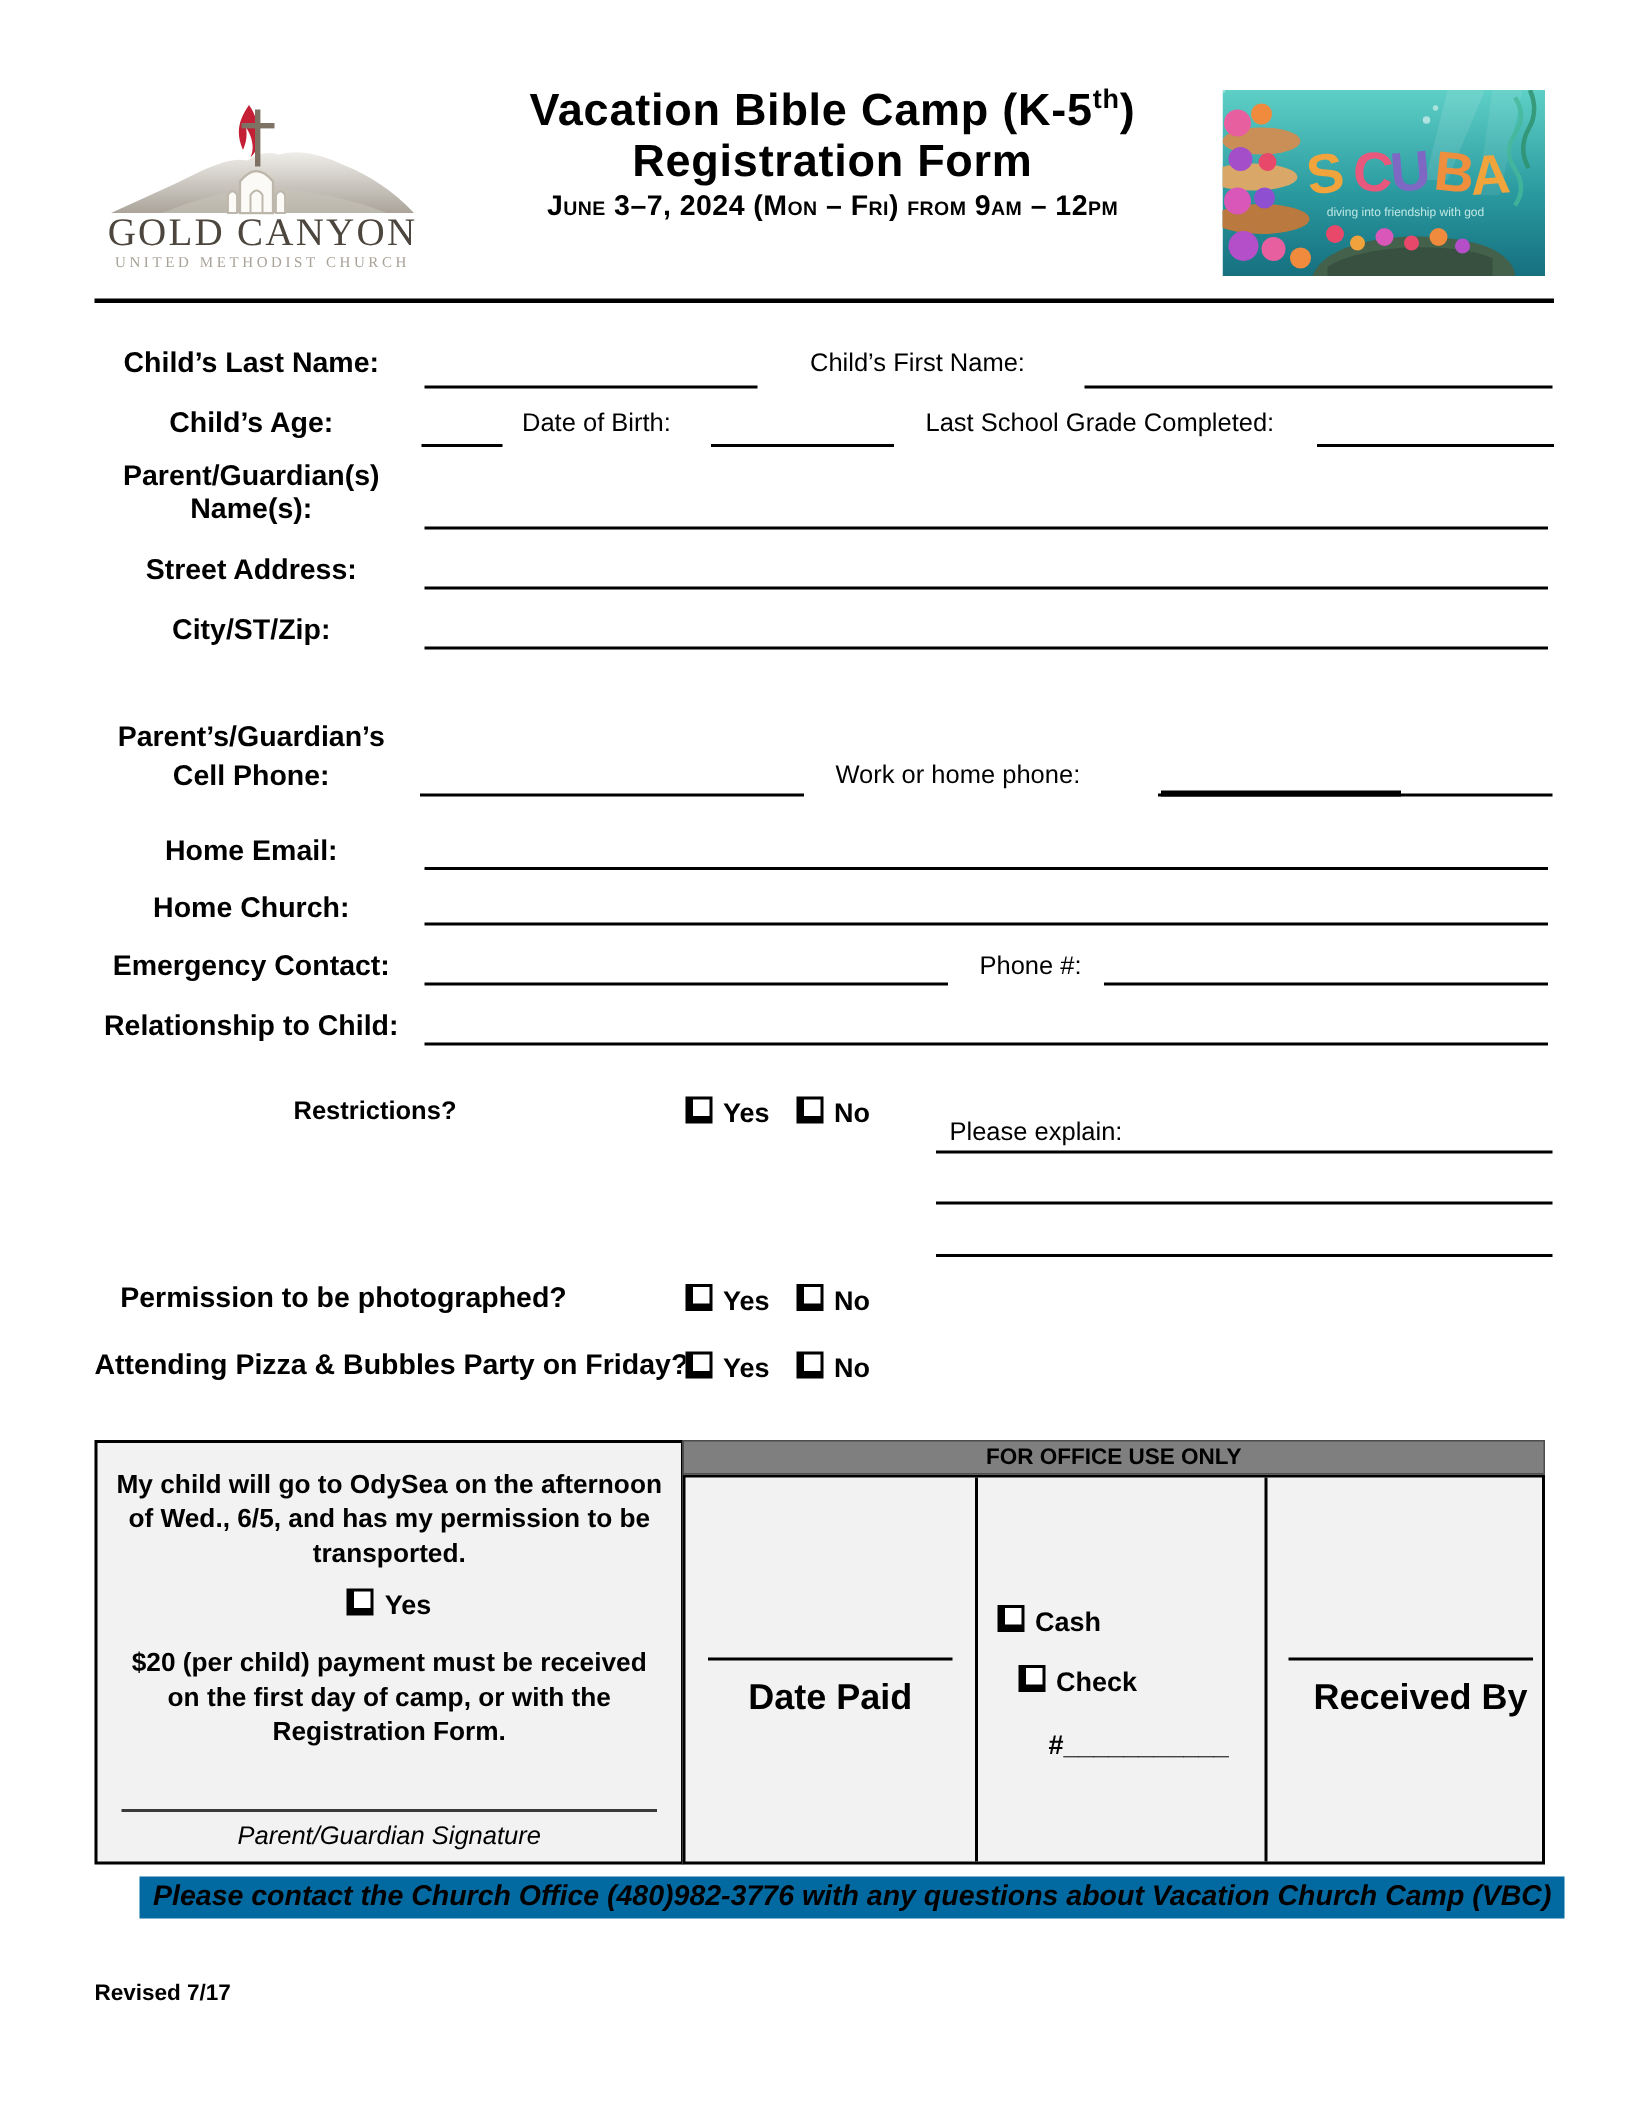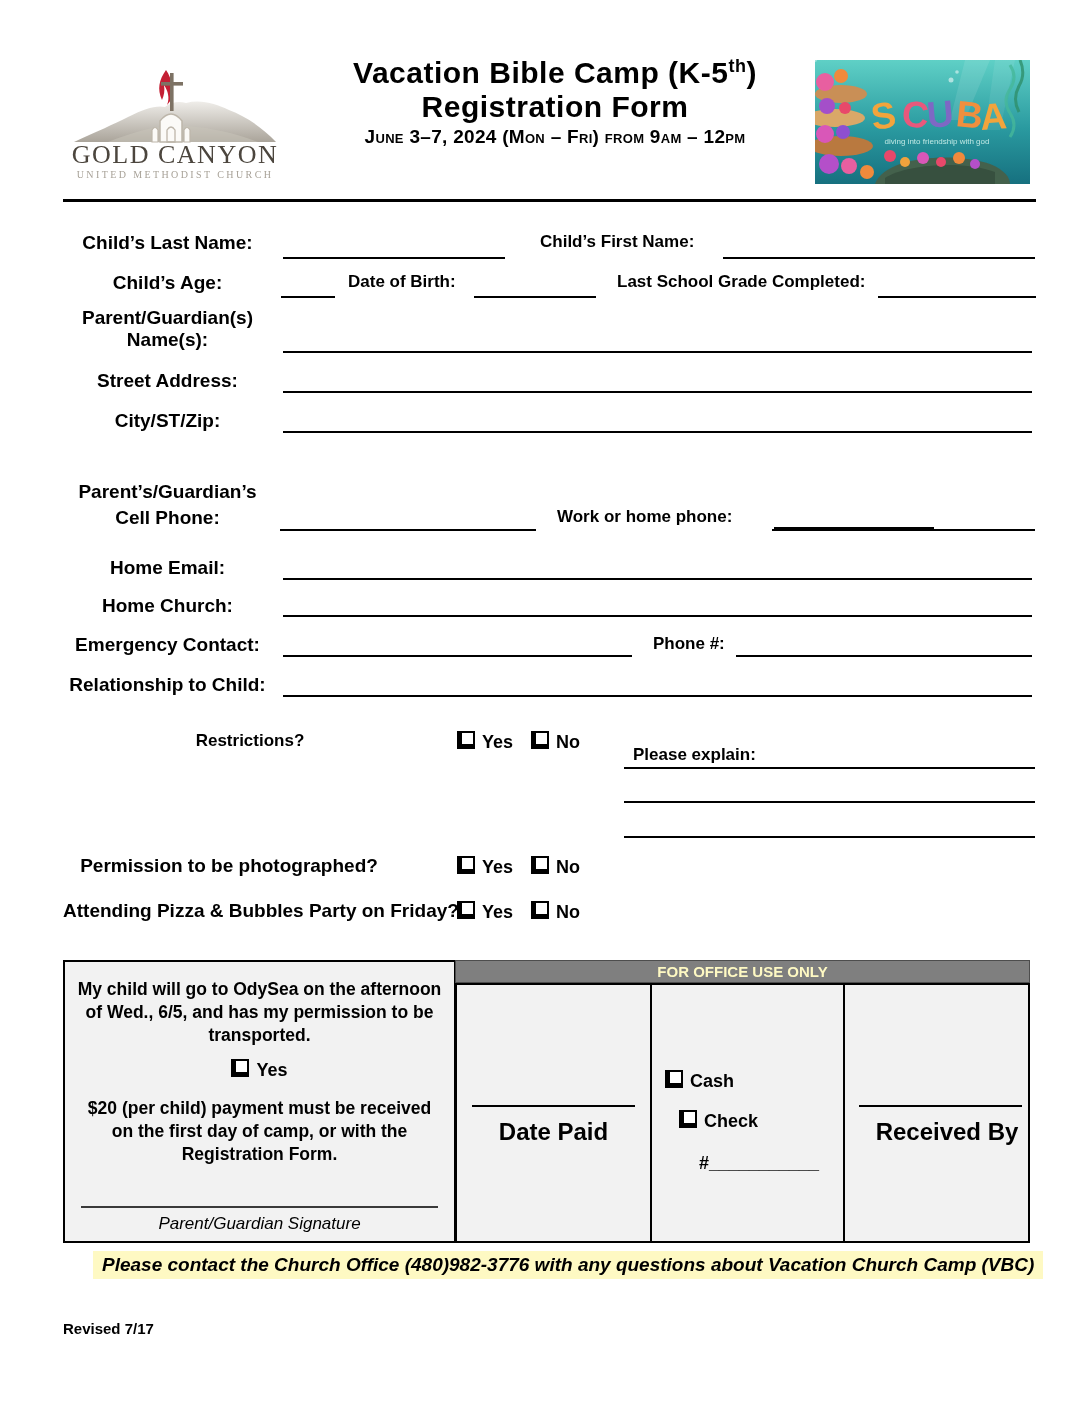--- a/index.html
+++ b/index.html
@@ -8,41 +8,41 @@
 
   
   #title-wrap{position:absolute;left:315px;top:56px;width:480px;text-align:center;}
   .title-line{font-size:30px;font-weight:bold;letter-spacing:0.5px;line-height:1.12;}
   .title-sup{font-size:18px;vertical-align:super;}
   .date-line{font-size:19px;font-weight:bold;font-variant:small-caps;margin-top:3px;letter-spacing:0.3px;}
   #divider{position:absolute;left:63px;top:199px;width:973px;height:3px;background:#000;}
 
   
   .rlab{position:absolute;left:63px;width:209px;text-align:center;font-weight:bold;font-size:19px;white-space:nowrap;}
-  .llab{position:absolute;font-weight:bold;font-size:17px;white-space:nowrap;}
+  .llab{position:absolute;font-weight:normal;font-size:17px;white-space:nowrap;}
   .fline{position:absolute;height:0;border-bottom:2px solid #000;}
   .thickseg{position:absolute;height:0;border-bottom:4px solid #000;}
 
   
   .yn{position:absolute;font-weight:bold;font-size:18px;white-space:nowrap;}
   .cb{display:inline-block;width:11px;height:11px;border:2.5px solid #000;
       border-left-width:5px;border-bottom-width:5px;margin-right:7px;vertical-align:-1px;background:#fff;}
 
   .qcenter{position:absolute;font-weight:bold;font-size:17px;text-align:center;line-height:1.3;}
 
   
   #perm-box{position:absolute;left:63px;top:960px;width:393px;height:283px;background:#f2f2f2;
             border:2px solid #000;box-sizing:border-box;text-align:center;}
   #perm-box .ptext{font-weight:bold;font-size:17.5px;line-height:1.3;margin:16px 12px 0;}
   #perm-box .pyes{margin-top:13px;font-weight:bold;font-size:18px;}
   #sig-line{position:absolute;left:16px;right:16px;bottom:33px;border-bottom:2px solid #3a3a3a;}
   #sig-label{position:absolute;left:0;right:0;bottom:7px;font-style:italic;font-size:17px;}
 
   #office-header{position:absolute;left:455px;top:960px;width:575px;height:23px;background:#7f7f7f;
-                 border:1px solid #4d4d4d;box-sizing:border-box;color:#fef9c3;font-weight:bold;font-size:15px;
+                 border:1px solid #4d4d4d;box-sizing:border-box;color:#000000;font-weight:bold;font-size:15px;
                  text-align:center;line-height:21px;}
   #office-body{position:absolute;left:455px;top:983px;width:575px;height:260px;background:#f2f2f2;
                border:2px solid #000;box-sizing:border-box;}
   .vsep{position:absolute;top:0;bottom:0;width:2px;background:#000;}
   .cell-line{position:absolute;height:0;border-bottom:2px solid #000;}
   .cell-label{position:absolute;font-weight:bold;font-size:24px;text-align:center;}
   .office-cb{position:absolute;font-weight:bold;font-size:18px;white-space:nowrap;}
 
   #contact-strip{position:absolute;left:93px;top:1251px;padding:3px 9px;font-weight:bold;font-style:italic;
                  font-size:19px;white-space:nowrap;}
@@ -201,16 +201,16 @@
     <div class="vsep" style="left:386px"></div>
     <div class="cell-line" style="left:15px;top:120px;width:163px"></div>
     <div class="cell-label" style="left:0;top:133px;width:193px">Date Paid</div>
     <div class="office-cb" style="left:208px;top:85px"><span class="cb"></span><span>Cash</span></div>
     <div class="office-cb" style="left:222px;top:125px"><span class="cb"></span><span>Check</span></div>
     <div class="office-cb" style="left:242px;top:168px">#___________</div>
     <div class="cell-line" style="left:402px;top:120px;width:163px"></div>
     <div class="cell-label" style="left:388px;top:133px;width:204px">Received By</div>
   </div>
 
-  <div id="contact-strip" style="background: #fef9c3;">Please contact the Church Office (480)982-3776 with any questions about Vacation Church Camp (VBC)</div>
+  <div id="contact-strip" style="background: #0369a1;">Please contact the Church Office (480)982-3776 with any questions about Vacation Church Camp (VBC)</div>
   <div id="revised">Revised 7/17</div>
 
 </div>
 
 </body></html>

